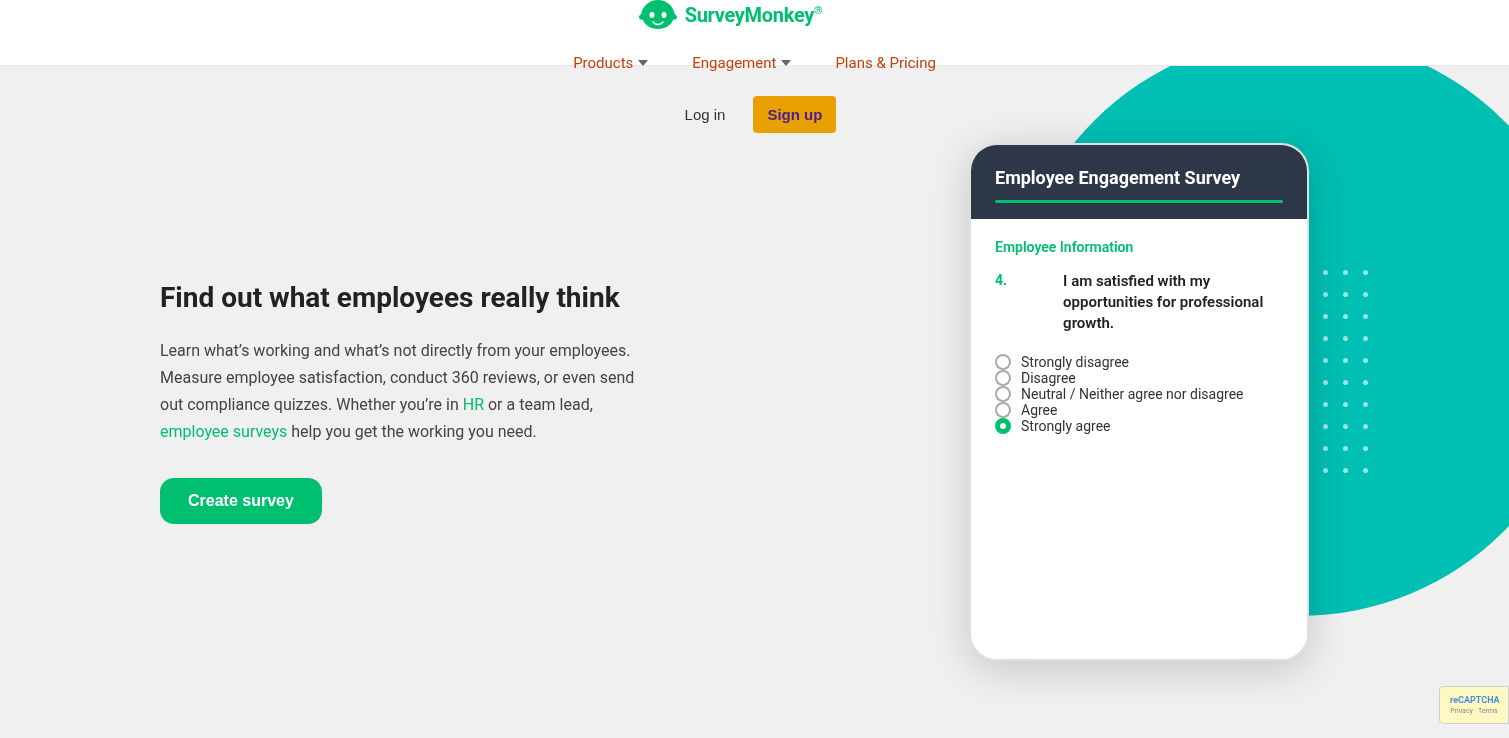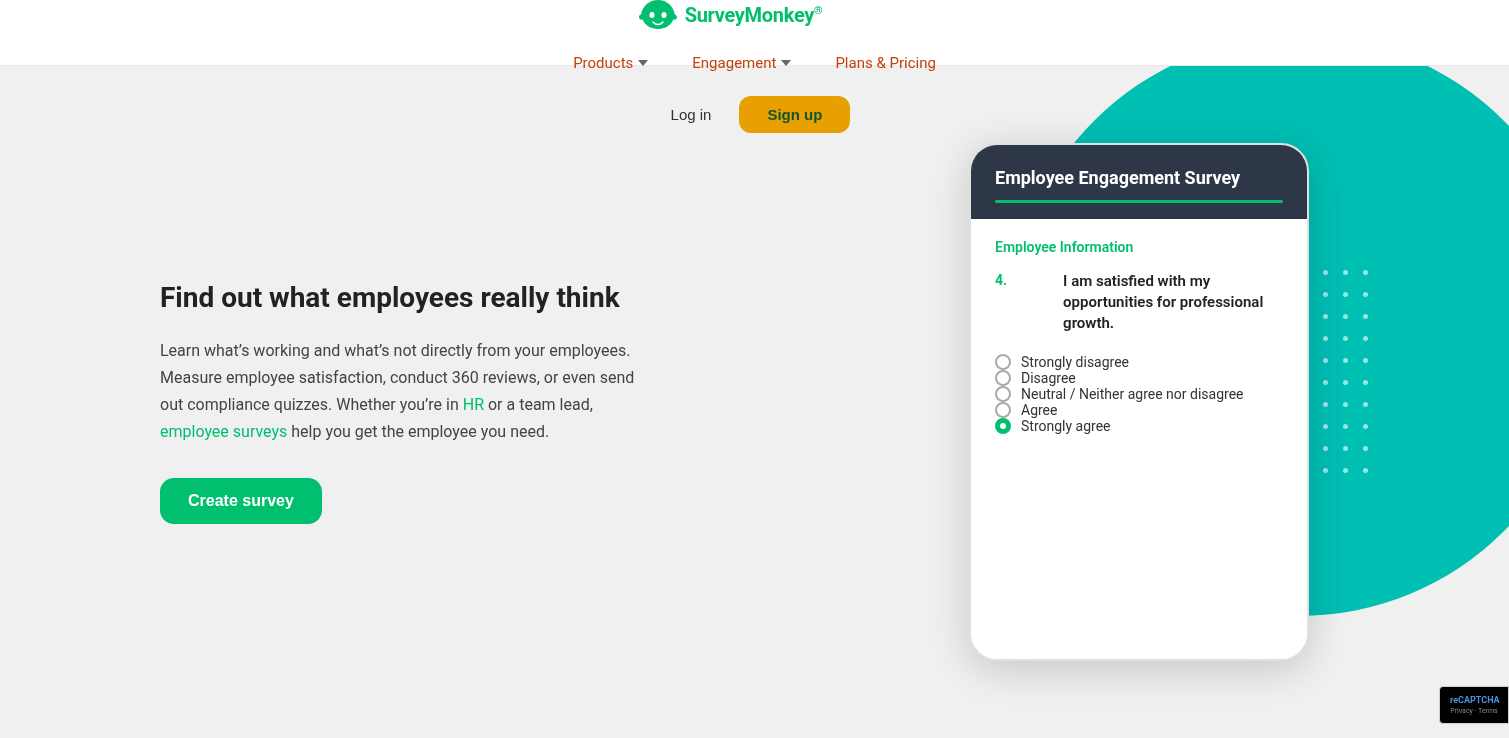--- a/index.html
+++ b/index.html
@@ -70,24 +70,24 @@
       font-size: 15px;
       color: #333;
       background: none;
       border: none;
       cursor: pointer;
       font-weight: 400;
       padding: 8px 12px;
     }
     .btn-signup {
       background: #E8A000;
-      color: #14532d;
+      color: #4c1d95;
       border: none;
-      border-radius: 12px;
-      padding: 10px 28px;
+      border-radius: 4px;
+      padding: 10px 14px;
       font-size: 15px;
       font-weight: 600;
       cursor: pointer;
     }
 
     
     .hero {
       background: #f0f0f0;
       min-height: 672px;
       display: flex;
@@ -265,21 +265,21 @@
       height: 6px;
       background: #fff;
       border-radius: 50%;
     }
 
     
     .recaptcha-badge {
       position: fixed;
       bottom: 14px;
       right: 0;
-      background: #000000;
+      background: #fef9c3;
       border: 1px solid #d0d0d0;
       border-radius: 4px 0 0 4px;
       padding: 8px 10px;
       font-size: 8px;
       color: #555;
       z-index: 100;
       width: 70px;
       text-align: center;
     }
   </style>
@@ -316,21 +316,21 @@
   <div class="nav-actions">
     <button class="btn-login">Log in</button>
     <button class="btn-signup">Sign up</button>
   </div>
 </nav>
 
 <section class="hero">
   <div class="hero-content">
     <h1 class="hero-title">Find out what employees really think</h1>
     <p class="hero-body">
-      <span>Learn what’s working and what’s not directly from your employees. Measure employee satisfaction, conduct 360 reviews, or even send out compliance quizzes. Whether you’re in </span><a href="#">HR</a><span> or a team lead, </span><a href="#">employee surveys</a><span> help you get the employee you need.</span>
+      <span>Learn what’s working and what’s not directly from your employees. Measure employee satisfaction, conduct 360 reviews, or even send out compliance quizzes. Whether you’re in </span><a href="#">HR</a><span> or a team lead, </span><a href="#">employee surveys</a><span> help you get the working you need.</span>
     </p>
     <button class="btn-create-survey">Create survey</button>
   </div>
 
   <div class="hero-right">
 
     <div class="teal-circle"></div>
 
     <div class="dot-pattern">
 

